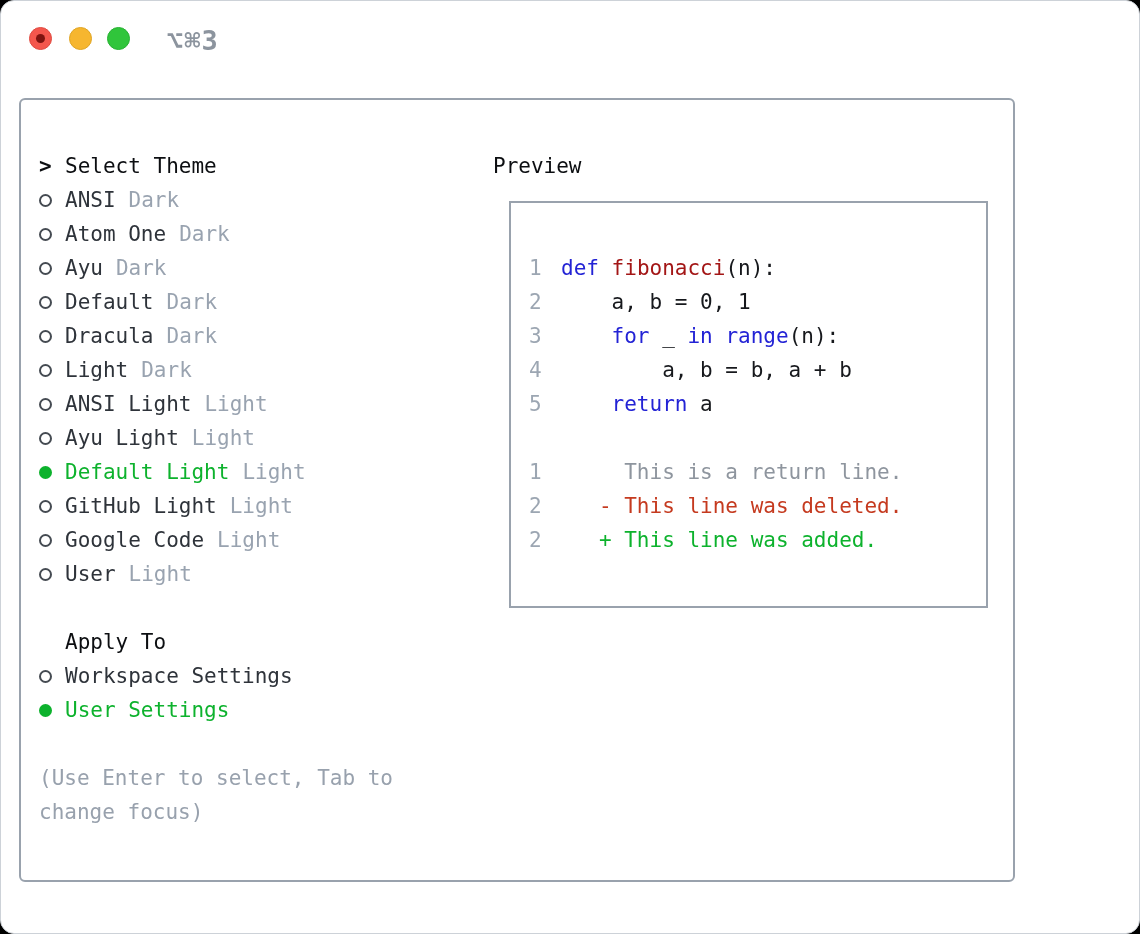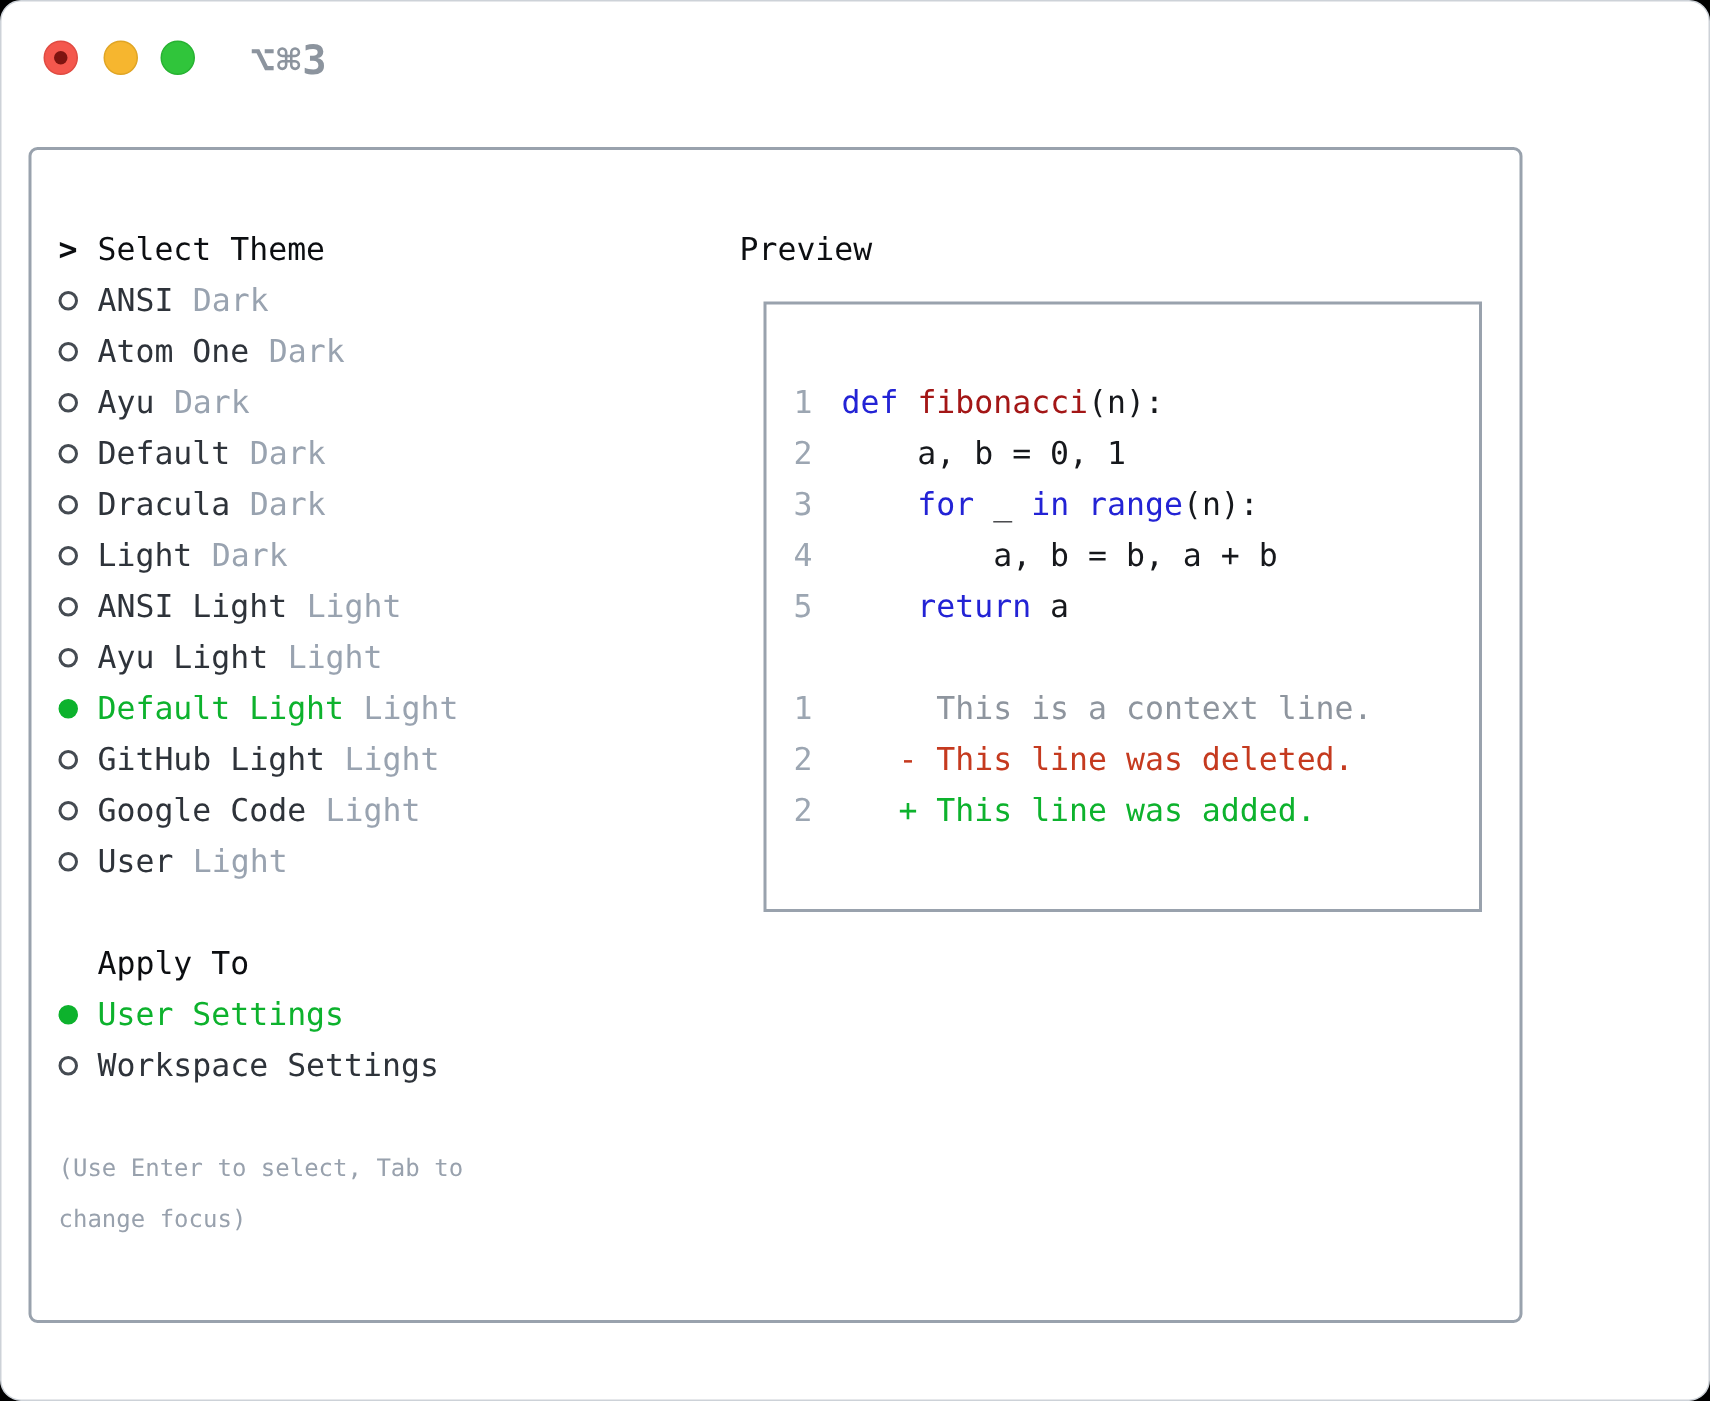--- a/index.html
+++ b/index.html
@@ -27,21 +27,21 @@
   .row{height:34px;display:flex;align-items:center;font-size:21px;white-space:pre;}
   .marker{width:26px;flex:none;display:flex;align-items:center;}
   .circle{width:13px;height:13px;border-radius:50%;border:2px solid #454b52;box-sizing:border-box;}
   .circle.sel{background:var(--green);border-color:var(--green);}
   .prompt{font-weight:bold;color:var(--header);font-size:21px;}
   .hdr{font-weight:normal;color:var(--header);}
   .hdr2{color:var(--header);}
   .item-name{color:var(--item);}
   .item-name.sel{color:var(--green);}
   .variant{color:var(--suffix);margin-left:13px;text-align:right;}
-  .hint-line{height:34px;display:flex;align-items:center;font-size:16px;color:var(--hint);white-space:pre;}
+  .hint-line{height:34px;display:flex;align-items:center;font-size:21px;color:var(--hint);white-space:pre;}
   
   .preview-title-row{position:absolute;left:472px;top:49px;}
   .preview-box{position:absolute;left:488px;top:101px;width:479px;height:407px;
                border:2px solid var(--border);box-sizing:border-box;background:#fff;}
   .code{padding:48px 0 0 18px;}
   .code-row{height:34px;display:flex;align-items:center;font-size:21px;white-space:pre;color:var(--code);}
   .ln{display:inline-block;width:13px;margin-right:19px;flex:none;color:var(--muted);text-align:left;}
   .c-keyword{color:var(--kw);}
   .c-function{color:var(--fn);}
   .c-deleted{color:var(--del);}
@@ -80,40 +80,40 @@
           <div class="row"><span class="marker"><span class="circle"></span></span><span class="item-name">GitHub Light</span><span class="variant">Light</span></div>
           <div class="row"><span class="marker"><span class="circle"></span></span><span class="item-name">Google Code</span><span class="variant">Light</span></div>
           <div class="row"><span class="marker"><span class="circle"></span></span><span class="item-name">User</span><span class="variant">Light</span></div>
         </div>
       <div class="row"></div>
       <div class="row">
         <span class="marker"></span>
         <span class="hdr2">Apply To</span>
       </div>
       <div id="apply-list">
+          <div class="row"><span class="marker"><span class="circle"></span></span><span class="item-name">Workspace Settings</span></div>
           <div class="row"><span class="marker"><span class="circle sel"></span></span><span class="item-name sel">User Settings</span></div>
-          <div class="row"><span class="marker"><span class="circle"></span></span><span class="item-name">Workspace Settings</span></div>
         </div>
       <div class="row"></div>
       <div id="hint">
           <div class="hint-line">(Use Enter to select, Tab to</div>
           <div class="hint-line">change focus)</div>
         </div>
     </div>
 
     <div class="preview-title-row row">
       <span class="hdr">Preview</span>
     </div>
     <div class="preview-box">
       <div class="code" id="code">
           <div class="code-row"><span class="ln">1</span><span class="c-keyword">def</span><span> </span><span class="c-function">fibonacci</span><span>(n):</span></div>
           <div class="code-row"><span class="ln">2</span><span>    a, b = 0, 1</span></div>
           <div class="code-row"><span class="ln">3</span><span>    </span><span class="c-keyword">for</span><span> _ </span><span class="c-keyword">in</span><span> </span><span class="c-keyword">range</span><span>(n):</span></div>
           <div class="code-row"><span class="ln">4</span><span>        a, b = b, a + b</span></div>
           <div class="code-row"><span class="ln">5</span><span>    </span><span class="c-keyword">return</span><span> a</span></div>
           <div class="code-row"><span class="ln"></span></div>
-          <div class="code-row"><span class="ln">1</span><span class="c-context">     This is a context line.</span></div>
+          <div class="code-row"><span class="ln">1</span><span class="c-context">     This is a return line.</span></div>
           <div class="code-row"><span class="ln">2</span><span class="c-deleted">   - This line was deleted.</span></div>
           <div class="code-row"><span class="ln">2</span><span class="c-added">   + This line was added.</span></div>
         </div>
     </div>
   </div>
 </div>
 
 </body></html>

